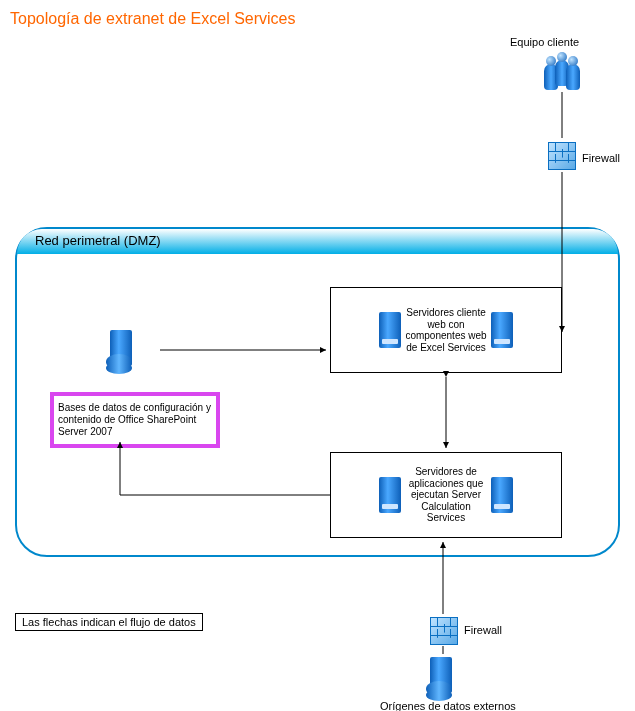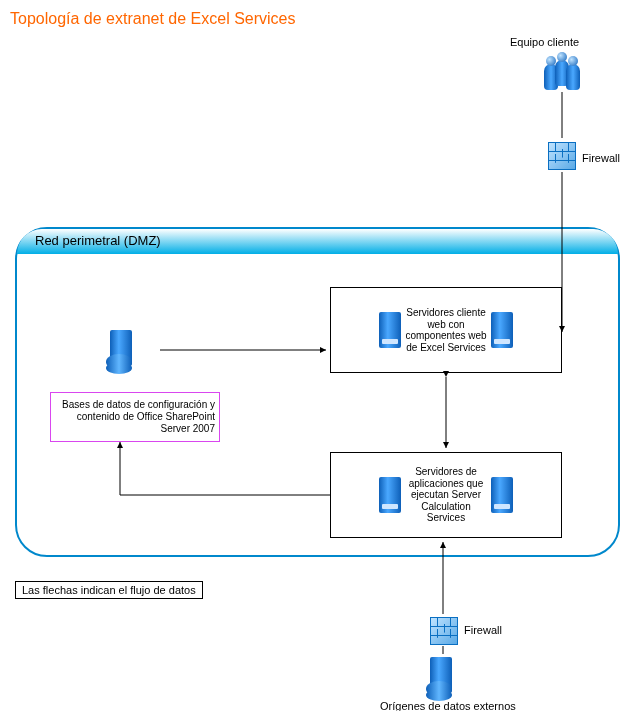--- a/index.html
+++ b/index.html
@@ -66,24 +66,24 @@
   .srv-box .text {
     font-size: 10px;
     text-align: center;
     line-height: 1.15;
     max-width: 90px;
   }
 
   
   .db-box {
     position: absolute;
-    border: 1px solid #d946ef;
+    border: 4px solid #d946ef;
     background: #fff;
     font-size: 10px;
-    text-align: right;
+    text-align: left;
     line-height: 1.2;
     padding: 6px 4px;
     box-sizing: border-box;
   }
 
   
   .server {
     width: 22px; height: 36px;
     background: linear-gradient(90deg,#0d5fb8,#4aa8ff 40%,#0d5fb8);
     border-radius: 2px;
@@ -183,21 +183,21 @@
   </div>
 
   <div style="position:absolute; left:420px; top:585px;"><span class="firewall"></span></div>
   <div class="label" style="left:454px; top:592px;">Firewall</div>
 
   <div class="db-icon" style="left:420px; top:625px;">
     <span class="server"></span><br><span class="disk"></span>
   </div>
   <div class="label center" style="left:370px; top:668px; width:150px;">Orígenes de datos externos</div>
 
-  <div class="label" style="left:5px; top:552px;">
+  <div class="label" style="left:5px; top:584px;">
     <span class="note-box">Las flechas indican el flujo de datos</span>
   </div>
 
   <svg class="lines" width="615" height="680">
     <defs>
       <marker id="ah" markerWidth="8" markerHeight="8" refX="6" refY="3" orient="auto">
         <path d="M0,0 L6,3 L0,6 Z" fill="#000"></path>
       </marker>
     </defs>
 

